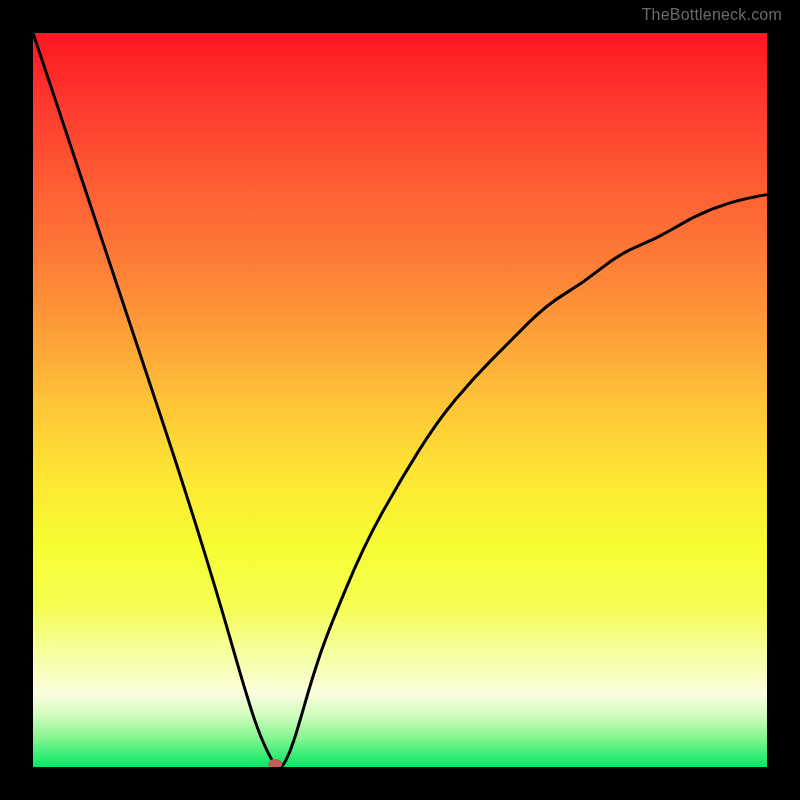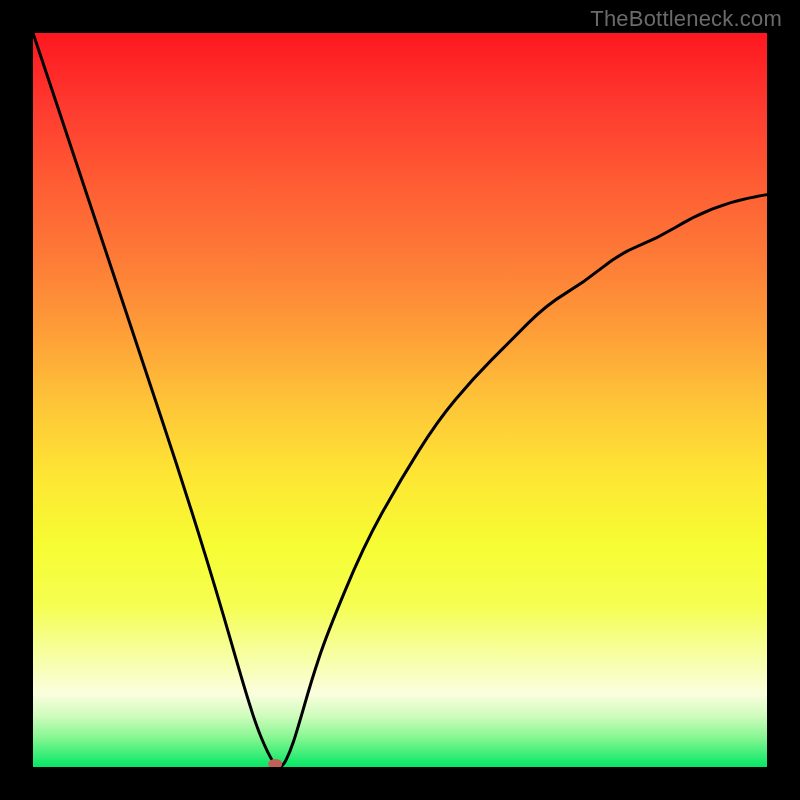--- a/index.html
+++ b/index.html
@@ -47,21 +47,21 @@
     left: 0;
     top: 0;
     width: 734px;
     height: 734px;
   }
   .watermark {
     position: absolute;
     top: 6px;
     right: 18px;
     color: #6a6a6a;
-    font-size: 22px;
+    font-size: 16px;
     letter-spacing: 0.2px;
     user-select: none;
   }
 </style>
 </head>
 <body>
 
 <div class="stage">
   <div class="watermark">TheBottleneck.com</div>
   <div class="plot-area">

